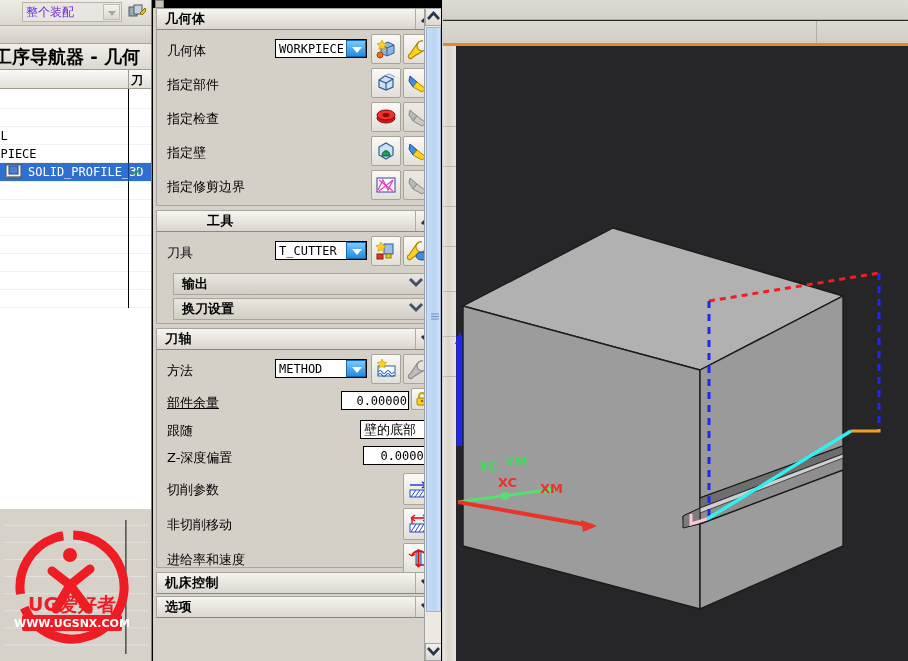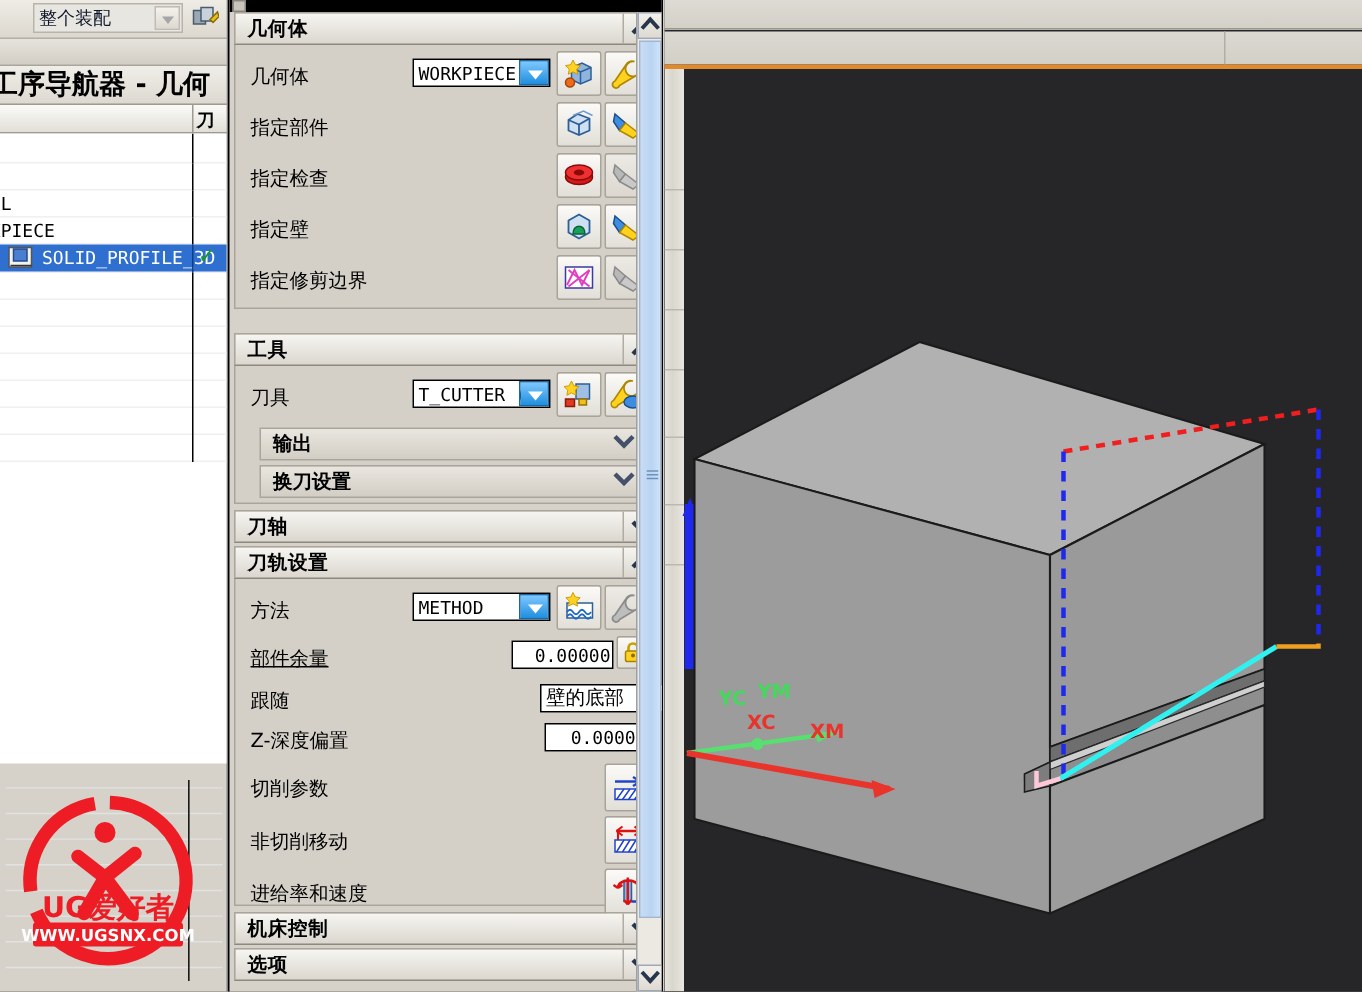--- a/index.html
+++ b/index.html
@@ -10,21 +10,21 @@
   }
   .root { position:absolute; inset:0; }
 
   
   #left-panel { position:absolute; left:0; top:0; width:152px; height:661px;
     background:#d6d2ca; border-right:1px solid #808080; overflow:hidden; }
 
   #left-toolbar { position:absolute; left:0; top:0; width:152px; height:26px;
     background:linear-gradient(#eeece4,#dcd8d0); border-bottom:1px solid #b5b0a6; }
   #asm-combo { position:absolute; left:22px; top:2px; width:100px; height:20px;
-    background:#e8e6e0; border:1px solid #b8b4ac; color:#0f172a; font-size:12px;
+    background:#e8e6e0; border:1px solid #b8b4ac; color:#6d28d9; font-size:12px;
     line-height:19px; padding-left:3px; overflow:hidden; white-space:nowrap; }
   #asm-combo .arrow { position:absolute; right:1px; top:1px; width:17px; height:16px;
     background:linear-gradient(#f4f2ec,#ddd9d1); border:1px solid #c0bcb4; }
   #asm-combo .arrow:after { content:""; position:absolute; left:4px; top:6px;
     border-left:4px solid transparent; border-right:4px solid transparent;
     border-top:5px solid #a6a6a6; }
   #asm-tool-icon { position:absolute; left:128px; top:3px; width:18px; height:18px; }
 
   #left-strip { position:absolute; left:0; top:26px; width:152px; height:18px;
     background:linear-gradient(#e6e3dc,#d2cec6); border-bottom:1px solid #aaa59b; }
@@ -346,21 +346,21 @@
           </div>
           <div class="ibtn flat" style="left:240px; top:0px;">
             <svg width="22" height="22" viewBox="0 0 22 22">
               <path d="M3 4 L10 10 L6 15 L2 9 Z" fill="#b8b8b8" stroke="#8a8a8a"></path>
               <path d="M10 10 L19 17 L15 20 L6 15 Z" fill="#c9c9c9" stroke="#8a8a8a"></path>
             </svg>
           </div>
         </div>
       </div>
 
-      <div class="grp-hdr" style="margin-top:16px;">
+      <div class="grp-hdr" style="margin-top:4px;padding-left:42px;">
         <span class="gtxt">工具</span>
         <span class="chev">
           <svg width="16" height="12" viewBox="0 0 16 12">
               <path d="M2 9 L8 3 L14 9" stroke="#27354d" stroke-width="3" fill="none"></path>
             </svg>
         </span>
       </div>
       <div class="grp-body" style="height:92px;">
         <div class="row">
           <span class="lbl">刀具</span>
@@ -403,28 +403,20 @@
 
       <div class="grp-hdr" style="margin-top:4px;">
         <span class="gtxt">刀轴</span>
         <span class="chev">
           <svg width="16" height="12" viewBox="0 0 16 12">
               <path d="M2 3 L8 9 L14 3" stroke="#27354d" stroke-width="3" fill="none"></path>
             </svg>
         </span>
       </div>
 
-      <div class="grp-hdr" style="margin-top:2px;">
-        <span class="gtxt">刀轨设置</span>
-        <span class="chev">
-          <svg width="16" height="12" viewBox="0 0 16 12">
-              <path d="M2 9 L8 3 L14 9" stroke="#27354d" stroke-width="3" fill="none"></path>
-            </svg>
-        </span>
-      </div>
       <div class="grp-body" style="height:218px;">
 
         <div class="row">
           <span class="lbl">方法</span>
           <div class="combo" style="left:112px; top:5px; width:92px;">
             <span>METHOD</span>
             <span class="dd"></span>
           </div>
           <div class="ibtn" style="left:208px; top:0px;">
             <svg width="22" height="22" viewBox="0 0 22 22">

